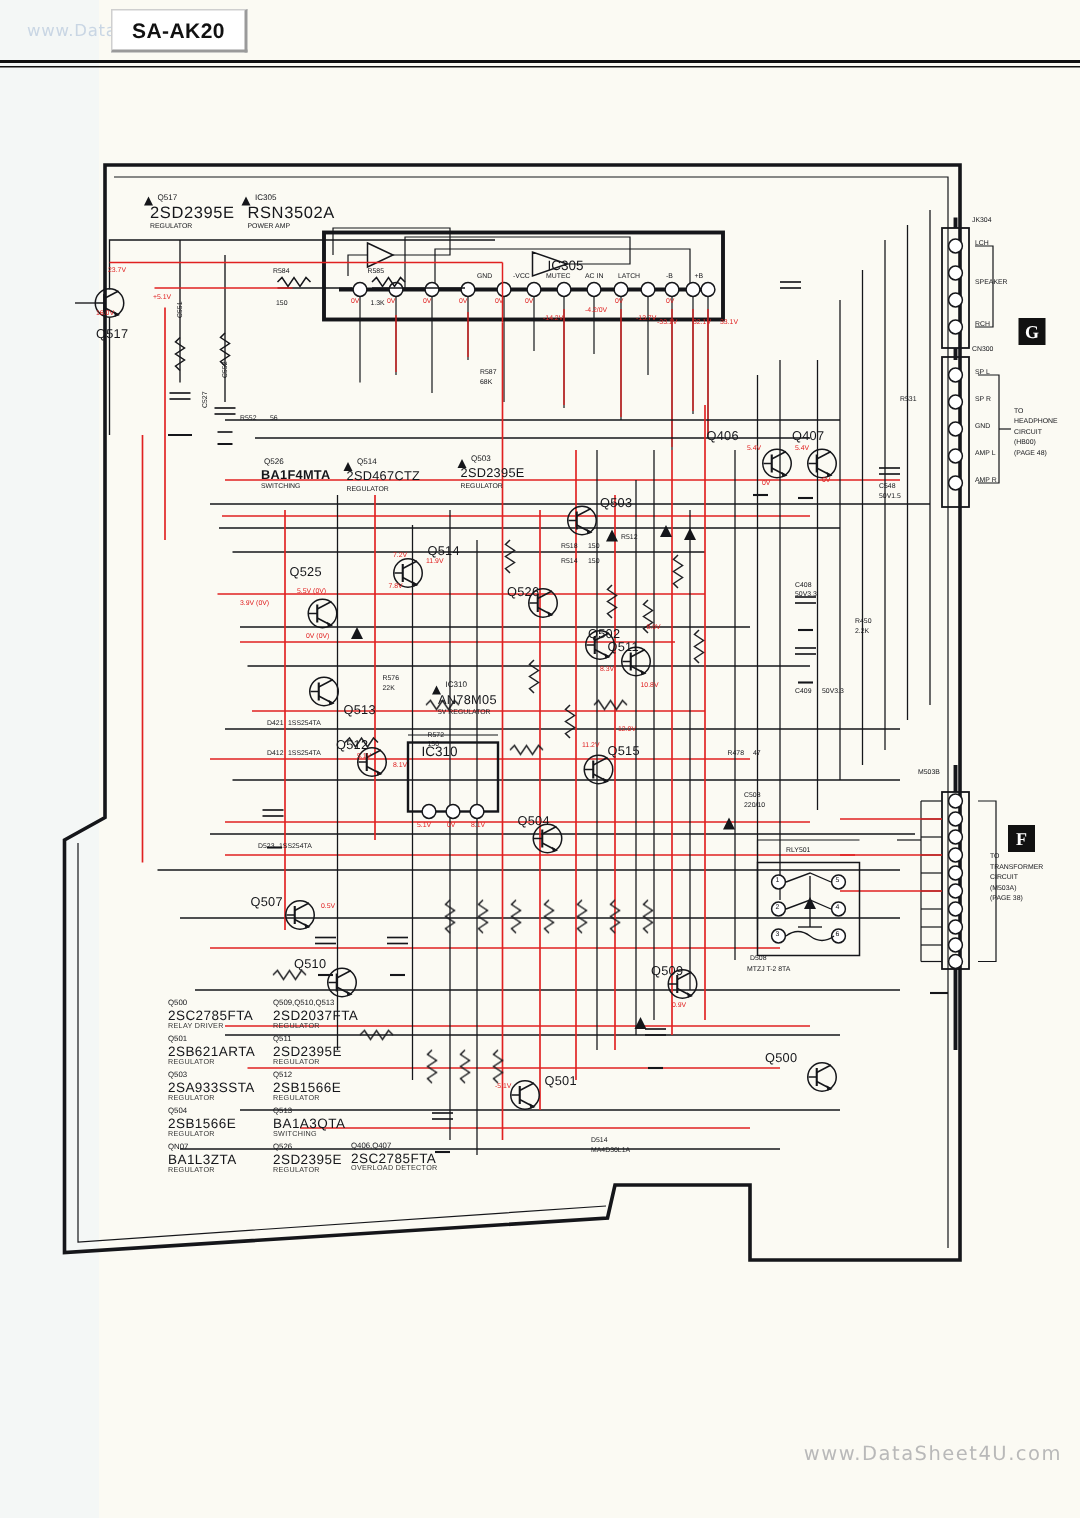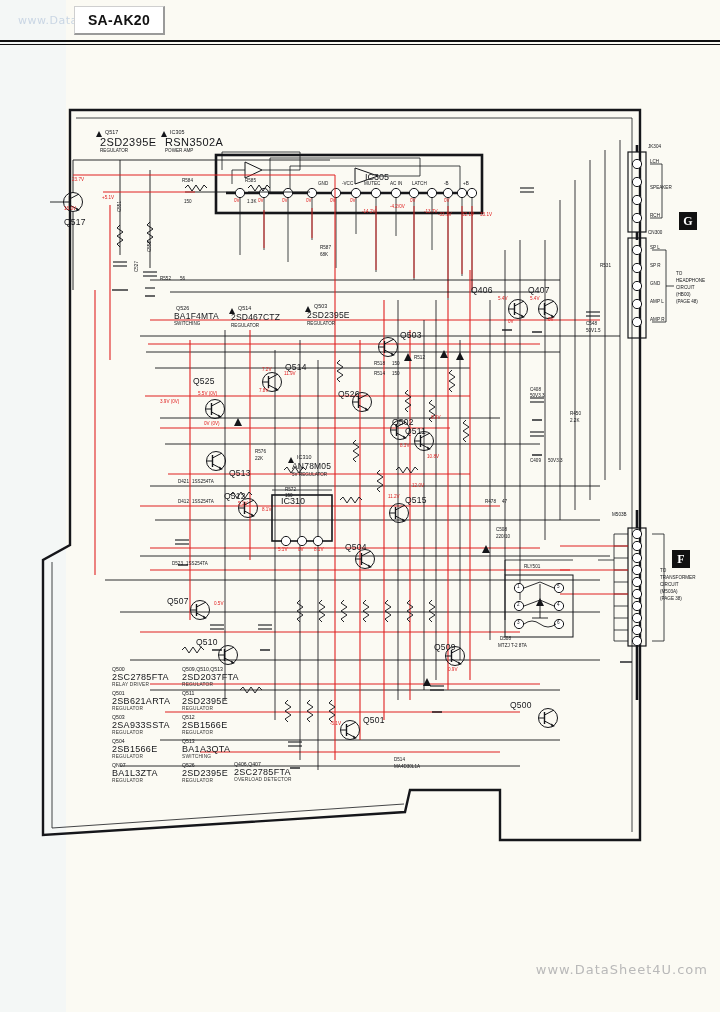--- a/index.html
+++ b/index.html
@@ -632,21 +632,21 @@
   <div class="lbl xtiny" style="left:247px;top:200px;">1.3K</div>
   <div class="lbl xtiny rot" style="left:118px;top:212px;">C551</div>
   <div class="lbl xtiny rot" style="left:148px;top:252px;">C552</div>
   <div class="lbl xtiny rot" style="left:135px;top:272px;">C527</div>
   <div class="lbl xtiny" style="left:160px;top:277px;">R552</div>
   <div class="lbl xtiny" style="left:180px;top:277px;">56</div>
   <div class="lbl xtiny" style="left:320px;top:246px;">R587</div>
   <div class="lbl xtiny" style="left:320px;top:253px;">68K</div>
 
   <div class="lbl tiny" style="left:176px;top:306px;">Q526</div>
-  <div class="lbl part" style="left:174px;top:312px;">BA1F4MTA</div>
+  <div class="lbl part" style="left:174px;top:312px;font-weight:bold;">BA1F4MTA</div>
   <div class="lbl xtiny" style="left:174px;top:322px;">SWITCHING</div>
 
   <div class="tri" style="left:229px;top:308px;"></div>
   <div class="lbl tiny" style="left:238px;top:306px;">Q514</div>
   <div class="lbl part" style="left:231px;top:313px;text-align:right;">2SD467CTZ</div>
   <div class="lbl xtiny" style="left:231px;top:324px;">REGULATOR</div>
 
   <div class="tri" style="left:305px;top:306px;"></div>
   <div class="lbl tiny" style="left:314px;top:304px;">Q503</div>
   <div class="lbl part" style="left:307px;top:311px;">2SD2395E</div>

